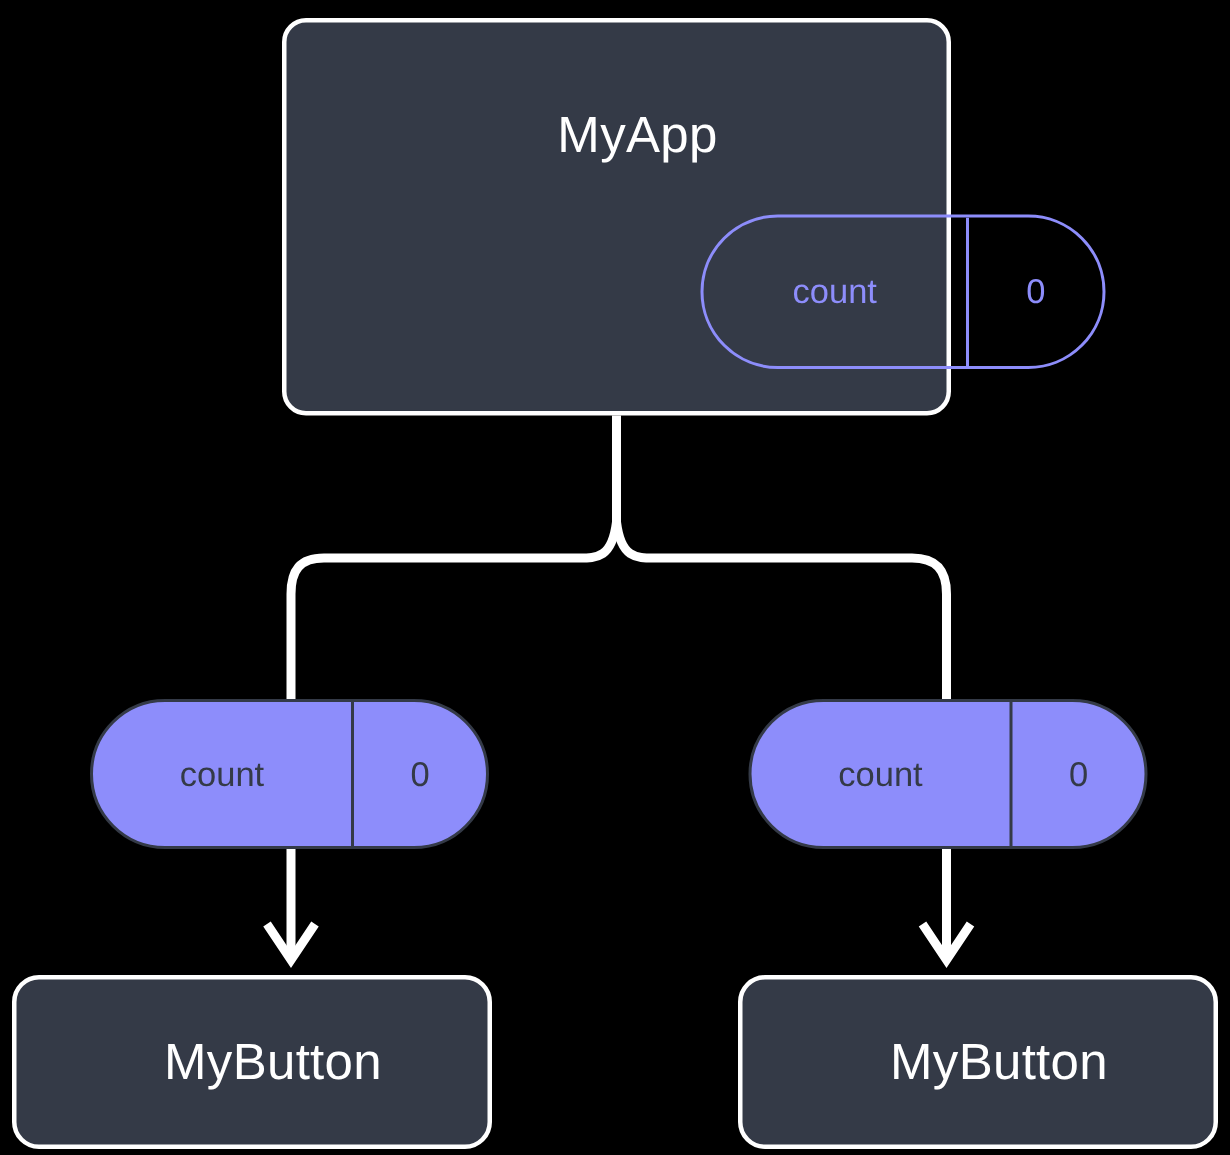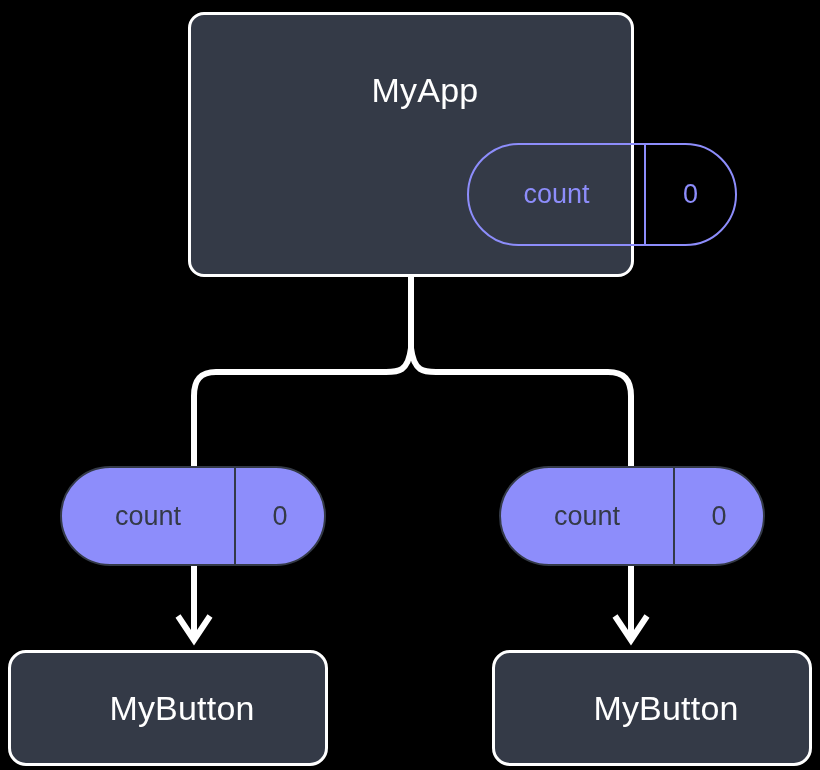--- a/index.html
+++ b/index.html
@@ -88,21 +88,21 @@
     align-items: stretch;
     border-radius: 999px;
     overflow: hidden;
     z-index: 3;
   }
   .pill .pill-key,
   .pill .pill-val {
     display: flex;
     align-items: center;
     justify-content: center;
-    font-size: 27px;
+    font-size: 23px;
     font-weight: 400;
     white-space: nowrap;
   }
 
   
   .pill.outlined {
     left: 276px;
     top: 128px;
     width: 270px;
     height: 103px;

